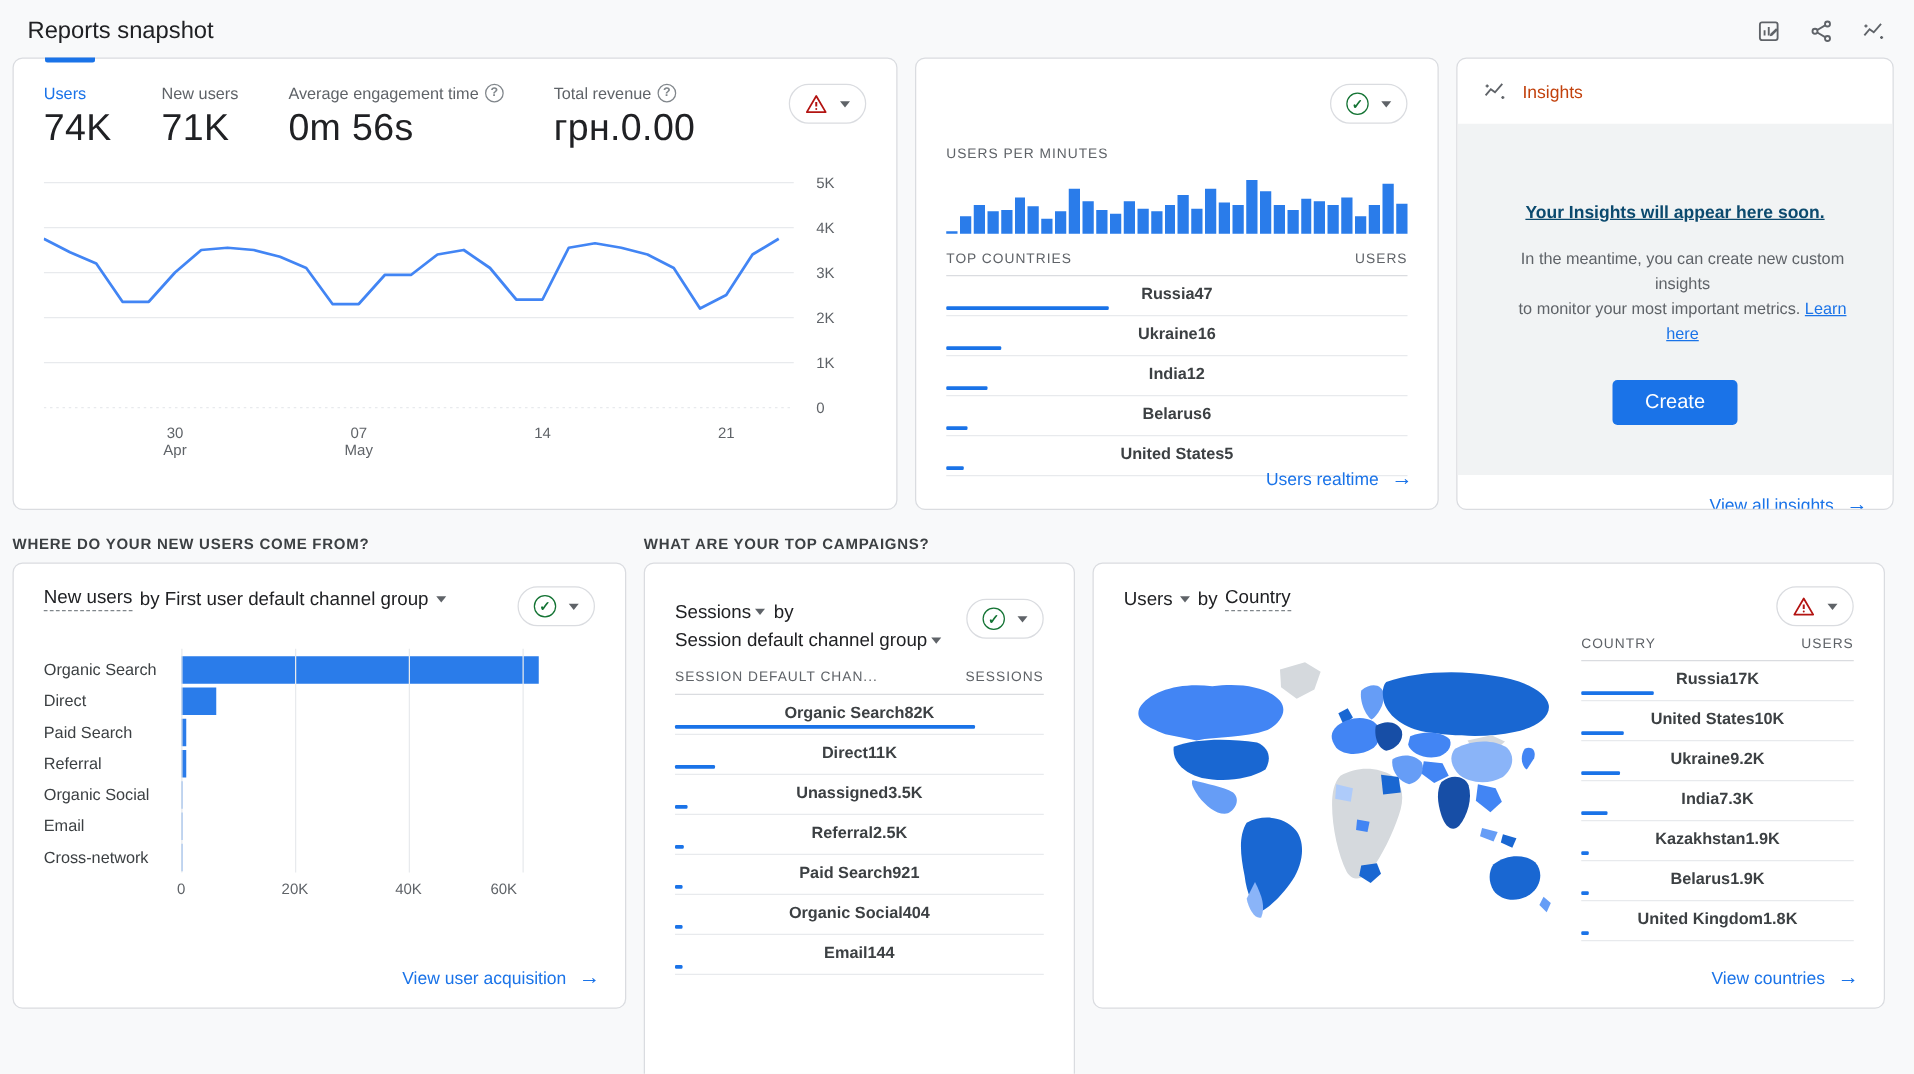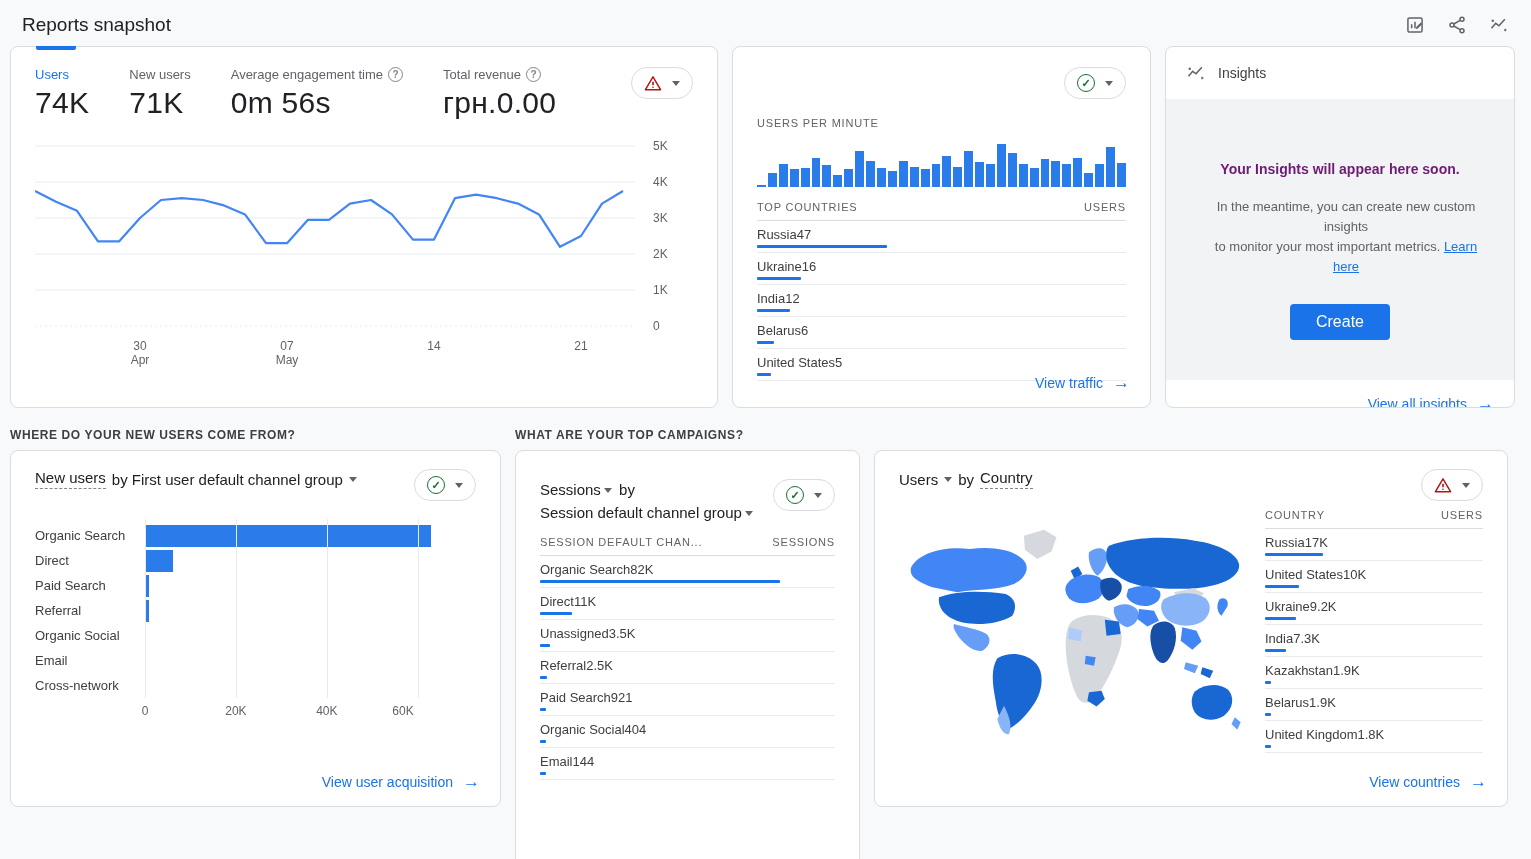--- a/index.html
+++ b/index.html
@@ -29,29 +29,29 @@
 
   .card-realtime { width:419px; height:362px; padding:20px 24px; }
   .rt-head { display:flex; justify-content:space-between; align-items:flex-start; }
   .small-caps { font-size:11px; letter-spacing:0.8px; color:#5f6368; }
   .rt-value { font-size:32px; font-weight:400; margin-top:6px; }
   .rt-bars { display:flex; align-items:flex-end; gap:2px; height:48px; margin-top:10px; }
   .rt-bars .bar { flex:1; background:#2a7cea; min-width:3px; }
   .mini-table { margin-top:14px; }
   .mt-head { display:flex; justify-content:space-between; padding-bottom:7px; border-bottom:1px solid #dadce0; }
   .mt-row { padding-top:6px; border-bottom:1px solid #e8eaed; }
-  .mt-row-line { display:flex; justify-content:flex-start; font-size:13px; color:#3c4043; }
+  .mt-row-line { display:flex; justify-content:center; font-size:13px; color:#3c4043;font-weight:bold; }
   .mt-minibar { height:3px; background:#1a73e8; margin:3px 0 4px 0; border-radius:1px; }
   .card-link { position:absolute; right:20px; bottom:14px; display:flex; gap:10px; align-items:center; color:#1a73e8; font-size:14px; cursor:pointer; }
   .card-link .arrow { font-size:17px; }
 
   .card-insights { width:350px; height:362px; display:flex; flex-direction:column; overflow:hidden; }
-  .ins-header { display:flex; align-items:center; gap:12px; padding:16px 20px; font-size:14px; color:#404040; }
+  .ins-header { display:flex; align-items:center; gap:12px; padding:16px 20px; font-size:14px; color:#c2410c; }
   .ins-body { background:#f1f3f4; flex:1; padding:40px 24px; text-align:center; }
-  .ins-headline { font-size:14px; font-weight:700; color:#701a75; margin-top:22px; }
+  .ins-headline { font-size:14px; font-weight:700; color:#0c4a6e; margin-top:22px;text-decoration:underline; }
   .ins-text { font-size:13px; color:#5f6368; line-height:1.55; margin-top:20px;margin-left:12px; }
   .ins-text a, .link-inline { color:#1a73e8; text-decoration:underline; cursor:pointer; }
   .create-btn { margin-top:26px; background:#1a73e8; color:#fff; border:none; border-radius:4px; padding:9px 26px; font-size:16px; font-family:inherit; cursor:pointer; }
   .ins-footer { padding:14px 20px; display:flex; justify-content:flex-end; }
   .ins-footer .card-link { position:static; }
 
   
   .section-titles { display:flex; padding:20px 10px 8px 10px; }
   .section-title { font-size:12px; letter-spacing:0.6px; color:#3c4043; font-weight:700; }
   .st-1 { width:505px; }
@@ -170,21 +170,21 @@
     </div>
   </div>
 
   <div class="card card-realtime">
     <div class="rt-head">
       <div class="status-pill">
         <span class="green-check">✓</span>
         <span class="caret"></span>
       </div>
     </div>
-    <div class="small-caps" style="margin-top:18px">USERS PER MINUTE</div>
+    <div class="small-caps" style="margin-top:18px">USERS PER MINUTES</div>
     <div class="rt-bars">
         <div class="bar" style="height: 2px;"></div>
         <div class="bar" style="height: 14px;"></div>
         <div class="bar" style="height: 23px;"></div>
         <div class="bar" style="height: 18px;"></div>
         <div class="bar" style="height: 19px;"></div>
         <div class="bar" style="height: 29px;"></div>
         <div class="bar" style="height: 22px;"></div>
         <div class="bar" style="height: 12px;"></div>
         <div class="bar" style="height: 18px;"></div>
@@ -251,21 +251,21 @@
           <div class="mt-row">
             <div class="mt-row-line">
               <span>United States</span>
               <span>5</span>
             </div>
             <div class="mt-minibar" style="width: 14px;"></div>
           </div>
         </div>
     </div>
     <div class="card-link">
-      <span>View traffic</span>
+      <span>Users realtime</span>
         <span class="arrow">→</span>
     </div>
   </div>
 
   <div class="card card-insights">
     <div class="ins-header">
       <svg class="tb-icon" viewBox="0 0 24 24" fill="none" stroke="currentColor" stroke-width="1.8">
         <path d="M3 16l5-6 4 3 7-8"></path>
           <path d="M4.5 5.5v3M3 7h3M19.5 16.5v3M18 18h3" stroke-width="1.4"></path>
       </svg>

